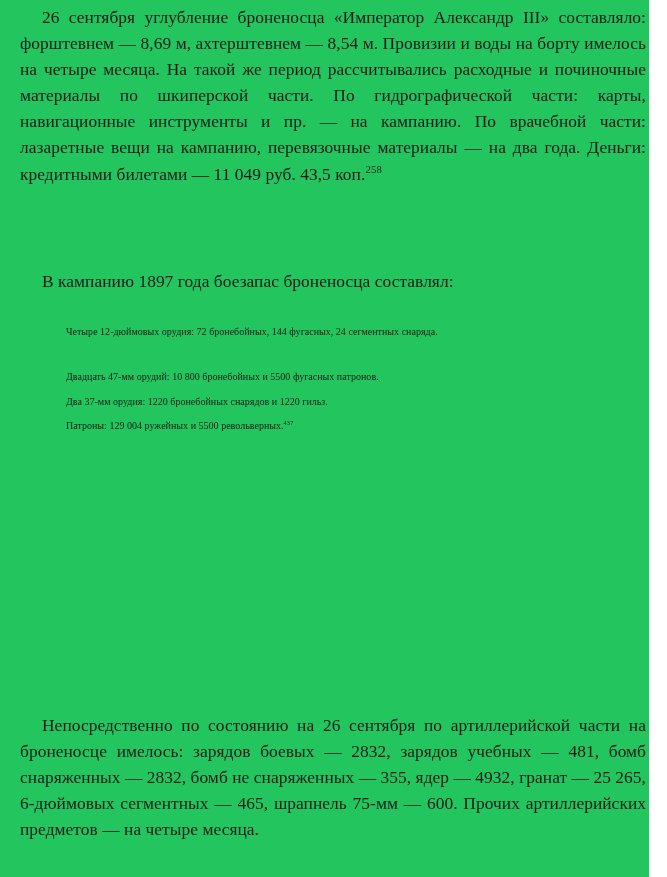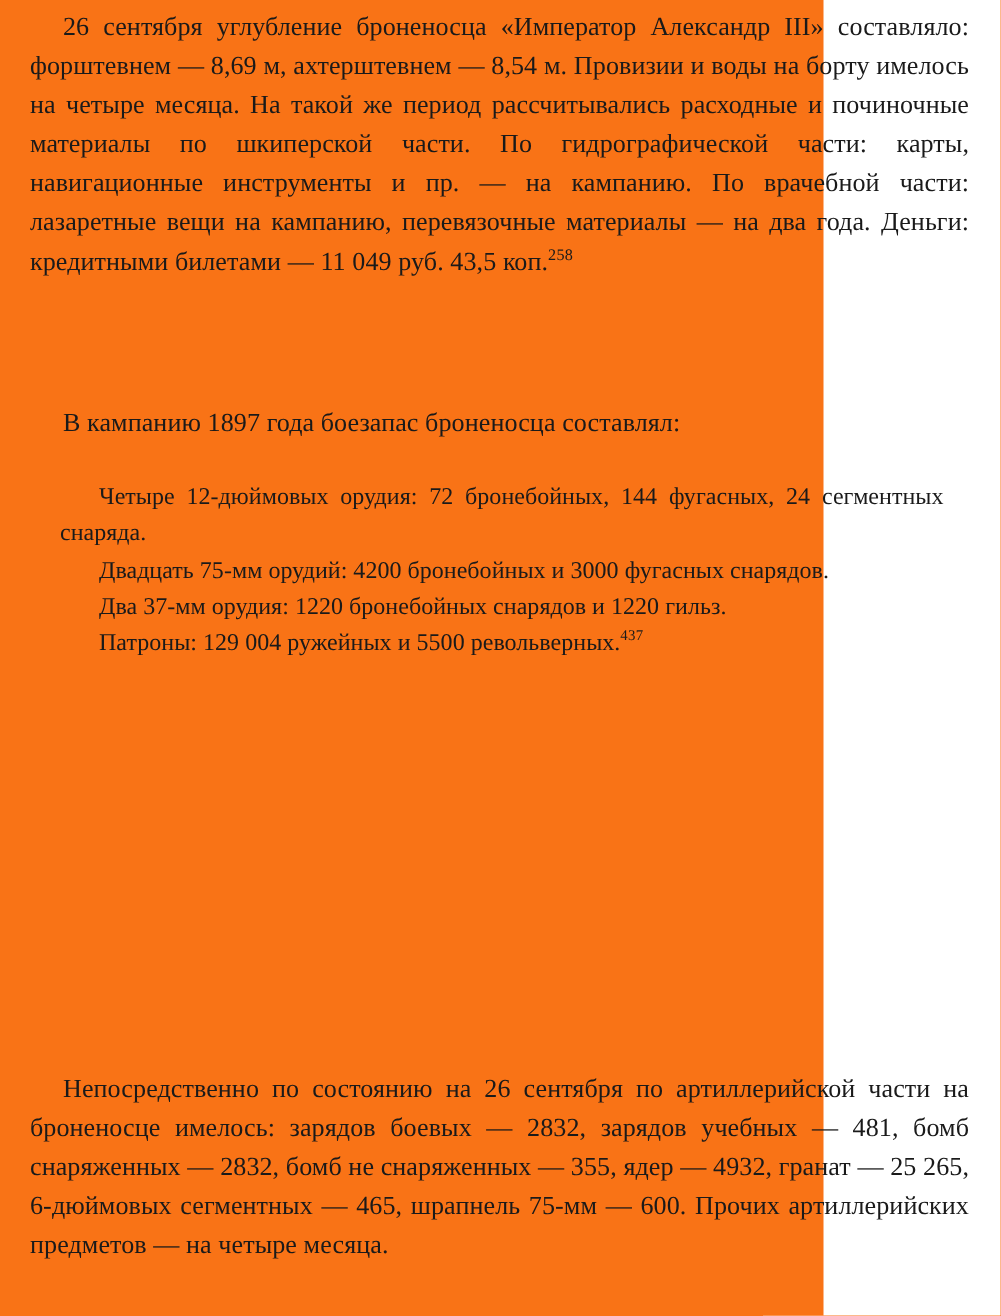--- a/index.html
+++ b/index.html
@@ -11,25 +11,25 @@
     width: 667px;
     height: 877px;
     background: #ffffff;
     font-family: "Liberation Serif", "DejaVu Serif", serif;
     color: #1a1a1a;
     overflow: hidden;
   }
 
   .page {
     position: relative;
-    width: 549px;
+    width: 649px;
     height: 877px;
     box-sizing: border-box;
     padding: 0;
-    background: #f97316;
+    background: #22c55e;
   }
 
   
   .body-block {
     position: absolute;
     left: 20px;
     width: 626px;          
     text-align: justify;
     text-justify: inter-word;
     font-size: 17.4px;
@@ -41,21 +41,21 @@
     text-indent: 22px;
   }
 
   
   .list-block {
     position: absolute;
     left: 40px;
     width: 589px;          
     text-align: justify;
     text-justify: inter-word;
-    font-size: 16px;
+    font-size: 10px;
     line-height: 24.3px;
     letter-spacing: 0.02px;
   }
   .list-block p {
     margin: 0;
     text-indent: 26px;
   }
 
   
   #para-intro   { top: 4px; }
@@ -80,21 +80,21 @@
   <div class="body-block" id="para-intro">
     <p><span>26 сентября углубление броненосца «Император Александр III» составляло: форштевнем — 8,69 м, ахтерштевнем — 8,54 м. Провизии и воды на борту имелось на четыре месяца. На такой же период рассчитывались расходные и починочные материалы по шкиперской части. По гидрографической части: карты, навигационные инструменты и пр. — на кампанию. По врачебной части: лазаретные вещи на кампанию, перевязочные материалы — на два года. Деньги: кредитными билетами — 11 049 руб. 43,5 коп.</span><sup class="fn">258</sup></p>
   </div>
 
   <div class="body-block" id="para-lead">
     <p>В кампанию 1897 года боезапас броненосца составлял:</p>
   </div>
 
   <div class="list-block" id="ammo-list">
       <p><span>Четыре 12-дюймовых орудия: 72 бронебойных, 144 фугасных, 24 сегментных снаряда.</span></p>
-      <p><span>Двадцать 75-мм орудий: 4200 бронебойных и 3000 фугасных снарядов.</span></p>
+      <p class="gap-before"><span>Двадцать 47-мм орудий: 10 800 бронебойных и 5500 фугасных патронов.</span></p>
       <p><span>Два 37-мм орудия: 1220 бронебойных снарядов и 1220 гильз.</span></p>
       <p><span>Патроны: 129 004 ружейных и 5500 револьверных.</span><sup class="fn">437</sup></p>
     </div>
 
   <div class="body-block" id="para-outro">
     <p>Непосредственно по состоянию на 26 сентября по артиллерийской части на броненосце имелось: зарядов боевых — 2832, зарядов учебных — 481, бомб снаряженных — 2832, бомб не снаряженных — 355, ядер — 4932, гранат — 25 265, 6-дюймовых сегментных — 465, шрапнель 75-мм — 600. Прочих артиллерийских предметов — на четыре месяца.</p>
   </div>
 
 </div>
 

